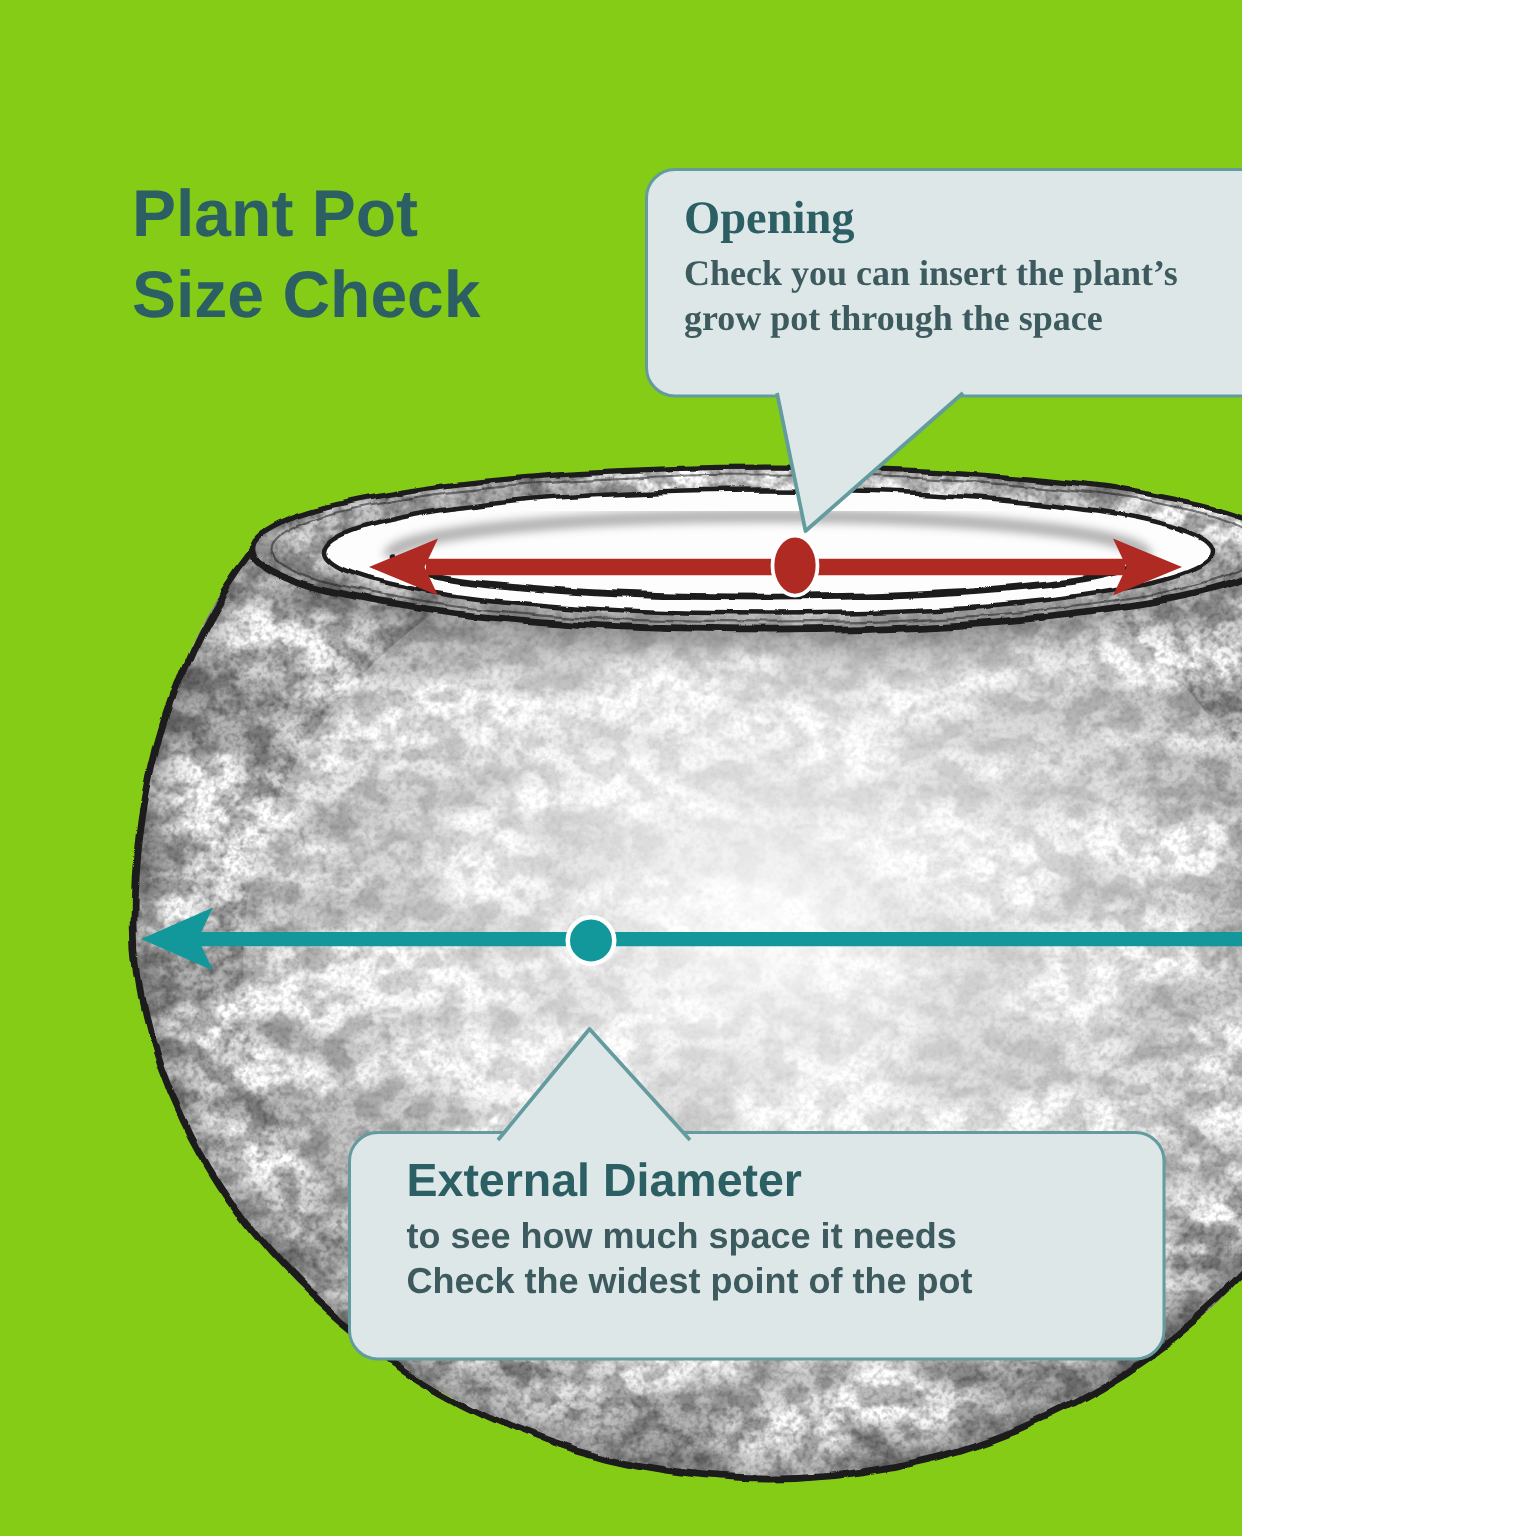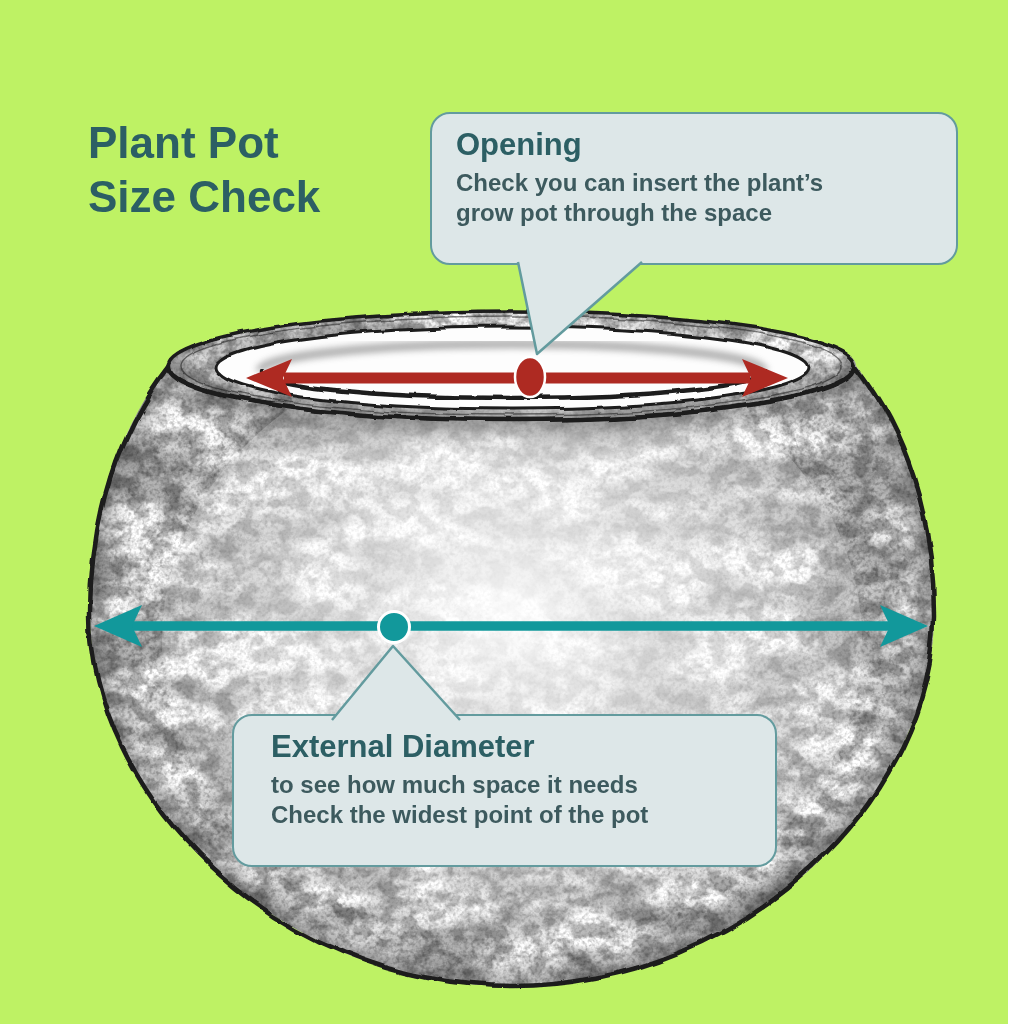--- a/index.html
+++ b/index.html
@@ -1,21 +1,21 @@
 <!DOCTYPE html>
 <html style="--heading-teal: #2C5F64; --body-text: #3D5A5E; --callout-bg: #DDE7E8; --callout-border: #639B9E; --arrow-red: #AE2A22; --arrow-teal: #12989B; --ink: #1B1B1B;"><head>
 <meta charset="utf-8">
 <style>
   * { box-sizing: border-box; }
   html, body { margin: 0; padding: 0; background: #ffffff; }
   .stage {
     position: relative;
-    width: 1008px;
+    width: 828px;
     height: 1024px;
-    background: #bef264;
+    background: #84cc16;
     overflow: hidden;
     font-family: "Liberation Sans", sans-serif;
   }
   .diagram-svg { position: absolute; left: 0; top: 0; }
 
   .main-title {
     position: absolute;
     left: 88px;
     top: 116px;
     font-size: 44px;
@@ -36,22 +36,22 @@
     font-weight: 700;
     color: var(--heading-teal, #2C5F64);
     margin: 0 0 5px 0;
   }
   .callout .line {
     font-size: 24px;
     font-weight: 600;
     line-height: 1.26;
     color: var(--body-text, #3D5A5E);
   }
-  .callout-opening  { left: 430px; top: 112px; width: 528px; height: 153px; }
-  .callout-external { left: 232px; top: 714px; width: 545px; height: 153px; padding-left: 37px; }
+  .callout-opening  { left: 430px; top: 112px; width: 528px; height: 153px; font-family: Liberation Serif, serif; }
+  .callout-external { left: 232px; top: 754px; width: 545px; height: 153px; padding-left: 37px; }
 
   .tail { position: absolute; overflow: visible; }
   .tail path {
     fill: var(--callout-bg, #DDE7E8);
     stroke: var(--callout-border, #639B9E);
     stroke-width: 2.5;
     stroke-linejoin: round;
   }
   .tail-opening  { left: 78px;  top: 146px; }
   .tail-external { left: 88px;  top: -72px; }

